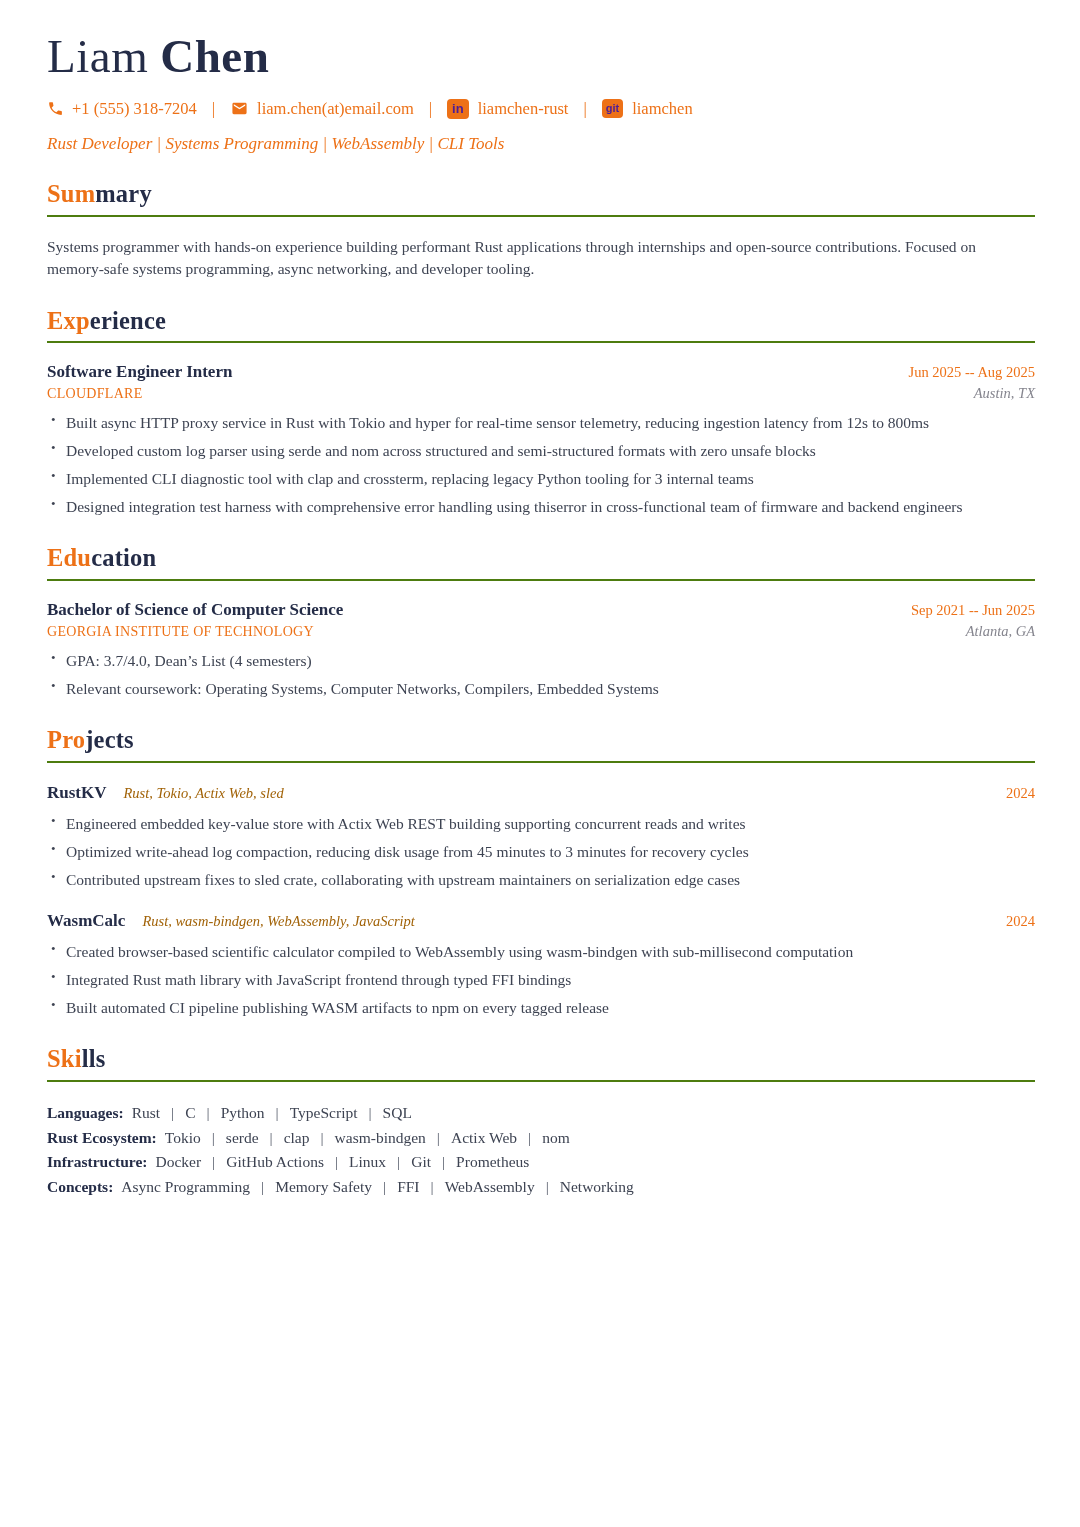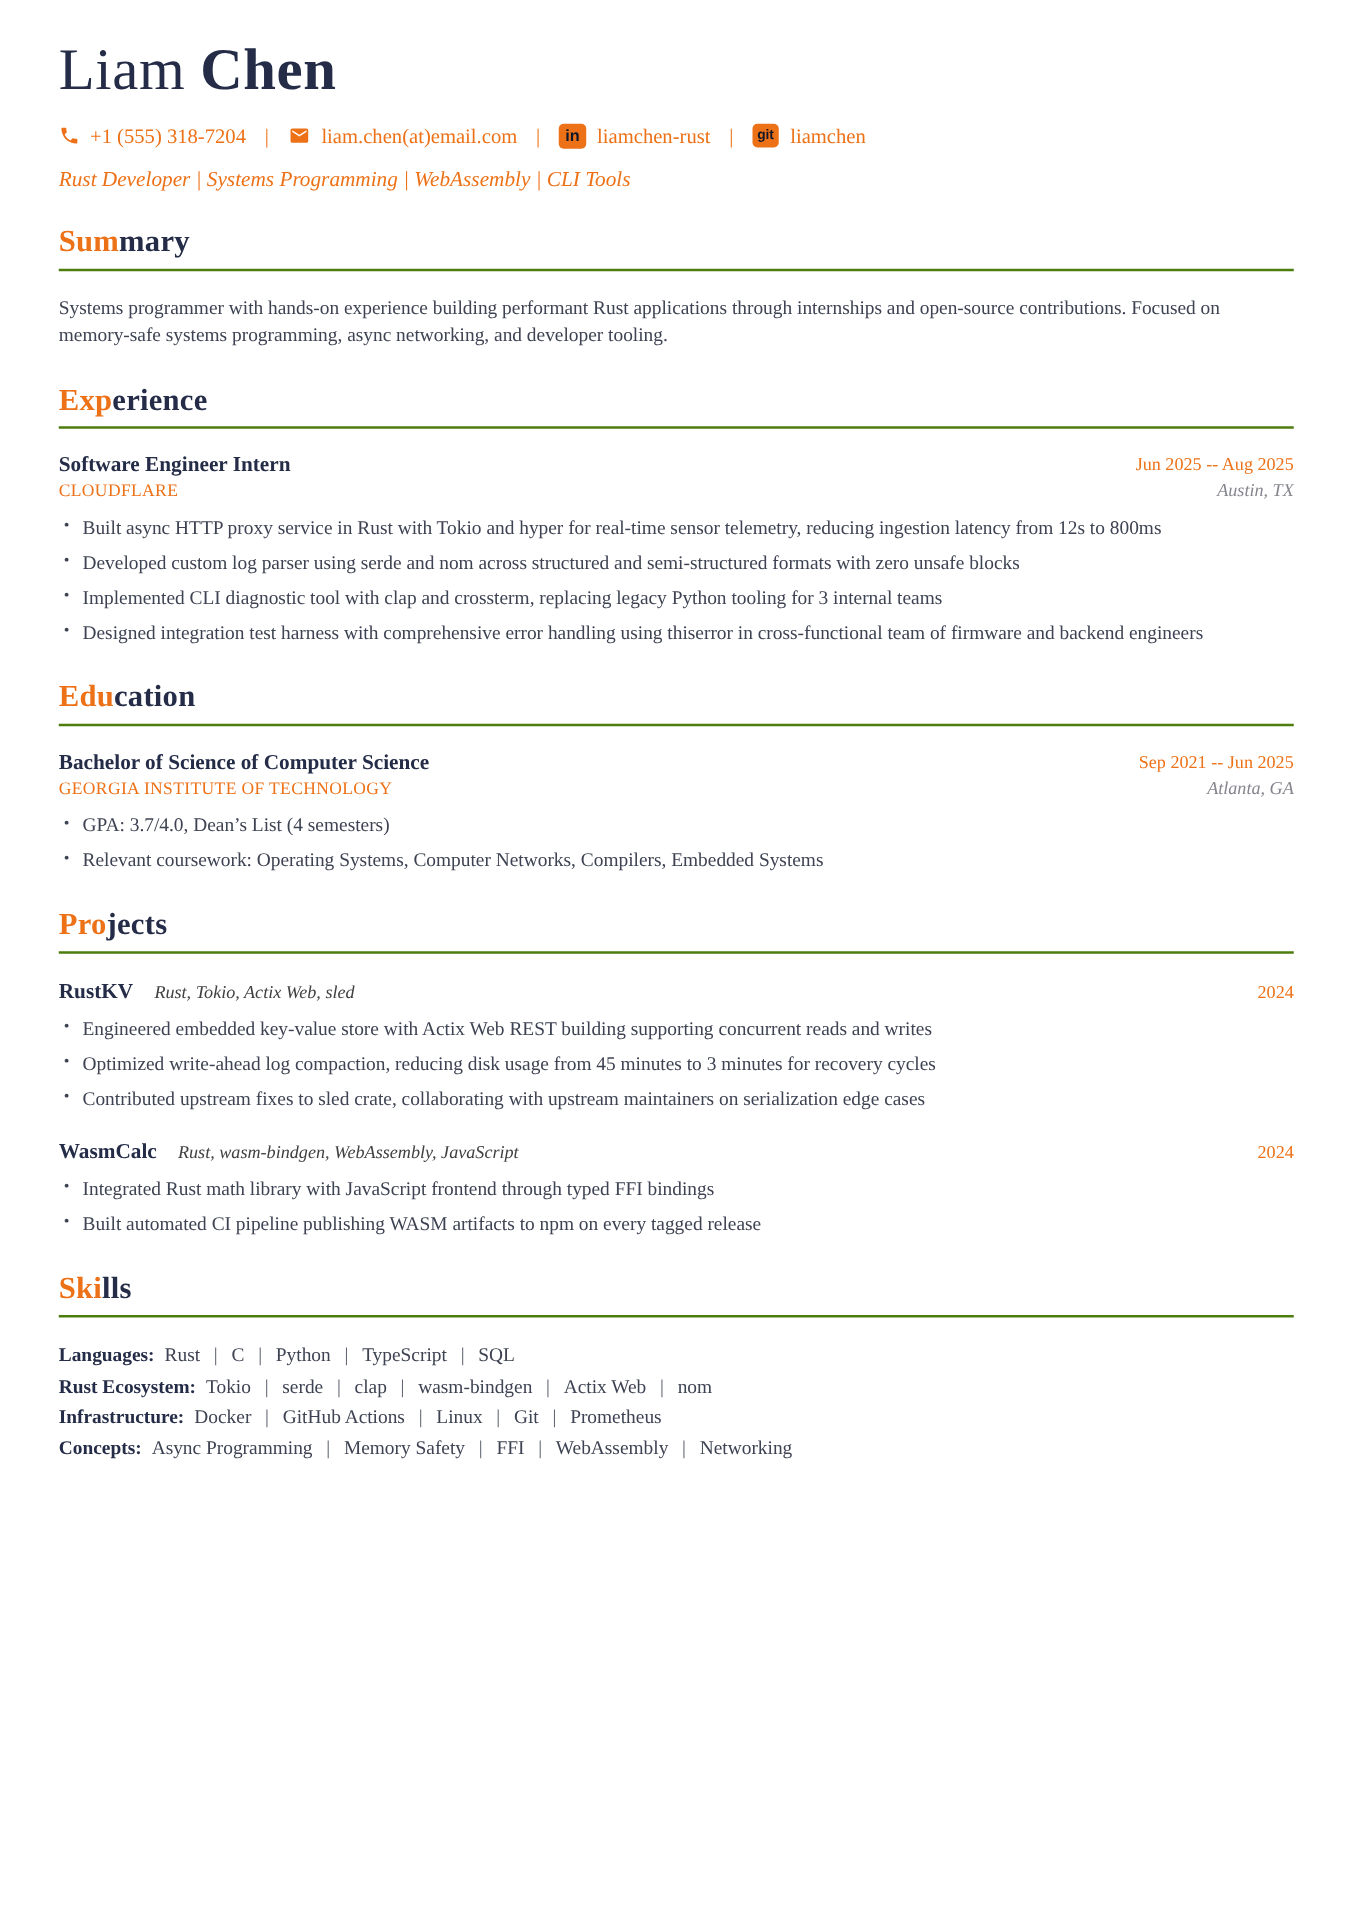--- a/index.html
+++ b/index.html
@@ -7,21 +7,21 @@
   .page{padding:30px 45px 40px 47px;}
 
   
   .name{margin:0 0 16px;font-size:47px;line-height:1.12;color:#242C47;font-weight:400;letter-spacing:.5px;}
   .name .last{font-weight:700;margin-left:12px;}
   .contact-row{display:flex;align-items:center;flex-wrap:wrap;color:#ED7117;font-size:16.5px;margin:0 0 15px;}
   .contact-row .icon{display:inline-flex;align-items:center;margin-right:8px;}
   .contact-row .icon svg{display:block;}
   .citem{display:inline-flex;align-items:center;}
   .sep{margin:0 15px;color:#ED7117;}
-  .badge{display:inline-block;background:#ED7117;color:#0f172a;font-family:"Liberation Sans",sans-serif;font-weight:700;border-radius:4px;line-height:1;margin-right:9px;}
+  .badge{display:inline-block;background:#ED7117;color:#4c1d95;font-family:"Liberation Sans",sans-serif;font-weight:700;border-radius:4px;line-height:1;margin-right:9px;}
   .badge.in-b{font-size:13px;padding:3px 5px 4px;}
   .badge.git-b{font-size:11px;padding:4px 4px 4px;}
   .tagline{color:#ED7117;font-style:italic;font-size:17px;margin:0 0 6px;}
 
   
   h2.sec{margin:27px 0 0;font-size:24.5px;line-height:1.1;font-weight:700;letter-spacing:.2px;
          border-bottom:2px solid #4d7c0f;padding-bottom:7px;}
   h2.sec .acc{color:#ED7117;}
   h2.sec .rest{color:#242C47;}
   .summary-text{margin:19px 0 0;font-size:15.5px;line-height:1.45;color:#3D4352;}
@@ -34,21 +34,21 @@
   .company{color:#ED7117;font-size:14px;letter-spacing:.3px;}
   .location{color:#85858E;font-style:italic;font-size:14.5px;text-align:right;}
 
   ul.bullets{list-style:none;margin:10px 0 0;padding:0;}
   ul.bullets li{position:relative;padding-left:19px;font-size:15.5px;line-height:1.42;margin-bottom:6px;color:#3D4352;}
   ul.bullets li::before{content:"\2022";position:absolute;left:4px;top:-1px;color:#3D4352;font-size:13px;}
 
   .proj-head{display:flex;justify-content:space-between;align-items:baseline;gap:11px;}
   .proj-left{display:flex;align-items:baseline;}
   .proj-name{font-weight:700;font-size:17px;color:#242C47;}
-  .proj-stack{margin-left:17px;color:#404040;font-style:italic;font-size:14.5px;}
+  .proj-stack{margin-left:17px;color:#a16207;font-style:italic;font-size:14.5px;}
   .proj-year{color:#ED7117;font-size:14.5px;}
   .entry.project{margin-top:20px;}
 
   .skills{margin-top:19px;font-size:15.5px;line-height:1.58;}
   .skill-row .cat{font-weight:700;color:#242C47;margin-right:8px;}
   .skill-row .sep{margin:0 11px;color:#555B69;}
   .skill-row .skill-item{color:#3D4352;}
 </style>
 </head>
 <body>
@@ -147,20 +147,21 @@
 
   <div class="entry project">
     <div class="proj-head">
       <span class="proj-left">
         <span class="proj-name">WasmCalc</span>
         <span class="proj-stack">Rust, wasm-bindgen, WebAssembly, JavaScript</span>
       </span>
       <span class="proj-year">2024</span>
     </div>
     <ul class="bullets">
+      <li>Created browser-based scientific calculator compiled to WebAssembly using wasm-bindgen with sub-millisecond computation</li>
       <li>Integrated Rust math library with JavaScript frontend through typed FFI bindings</li>
       <li>Built automated CI pipeline publishing WASM artifacts to npm on every tagged release</li>
     </ul>
   </div>
 
   <h2 class="sec"><span class="acc">Ski</span><span class="rest">lls</span></h2>
 
   <div class="skills">
     <div class="skill-row">
       <span class="cat">Languages:</span><span class="skill-item">Rust</span><span class="sep">|</span><span class="skill-item">C</span><span class="sep">|</span><span class="skill-item">Python</span><span class="sep">|</span><span class="skill-item">TypeScript</span><span class="sep">|</span><span class="skill-item">SQL</span>

